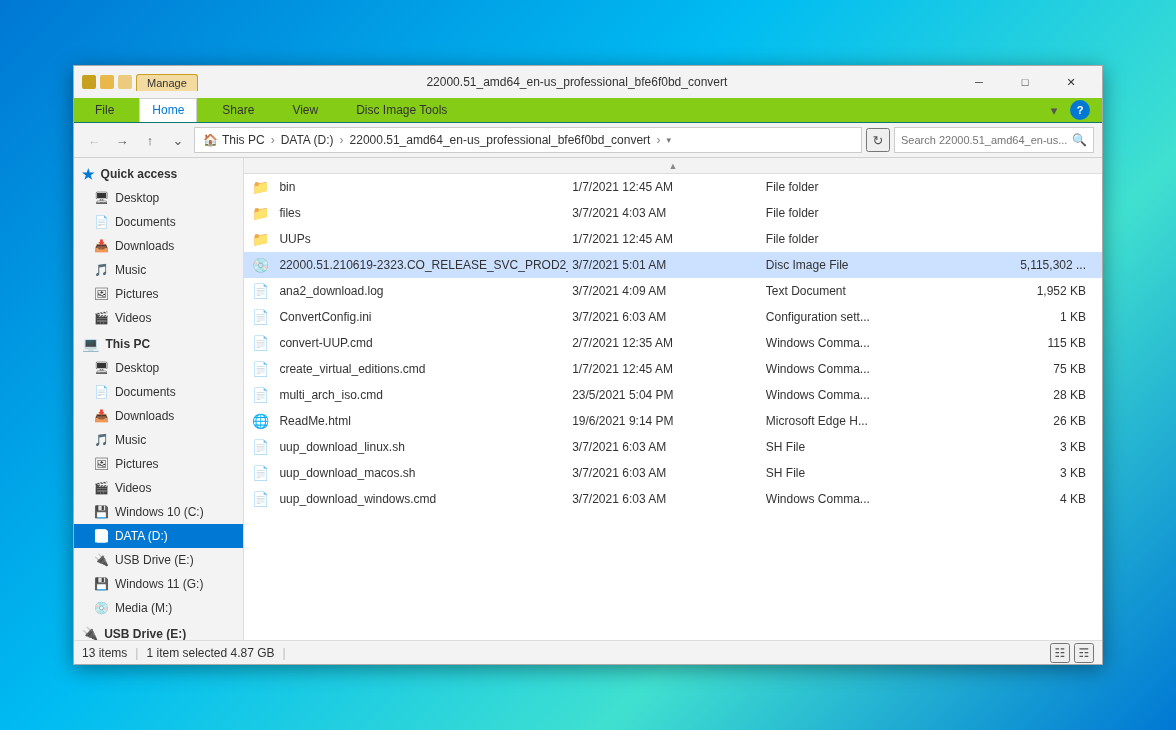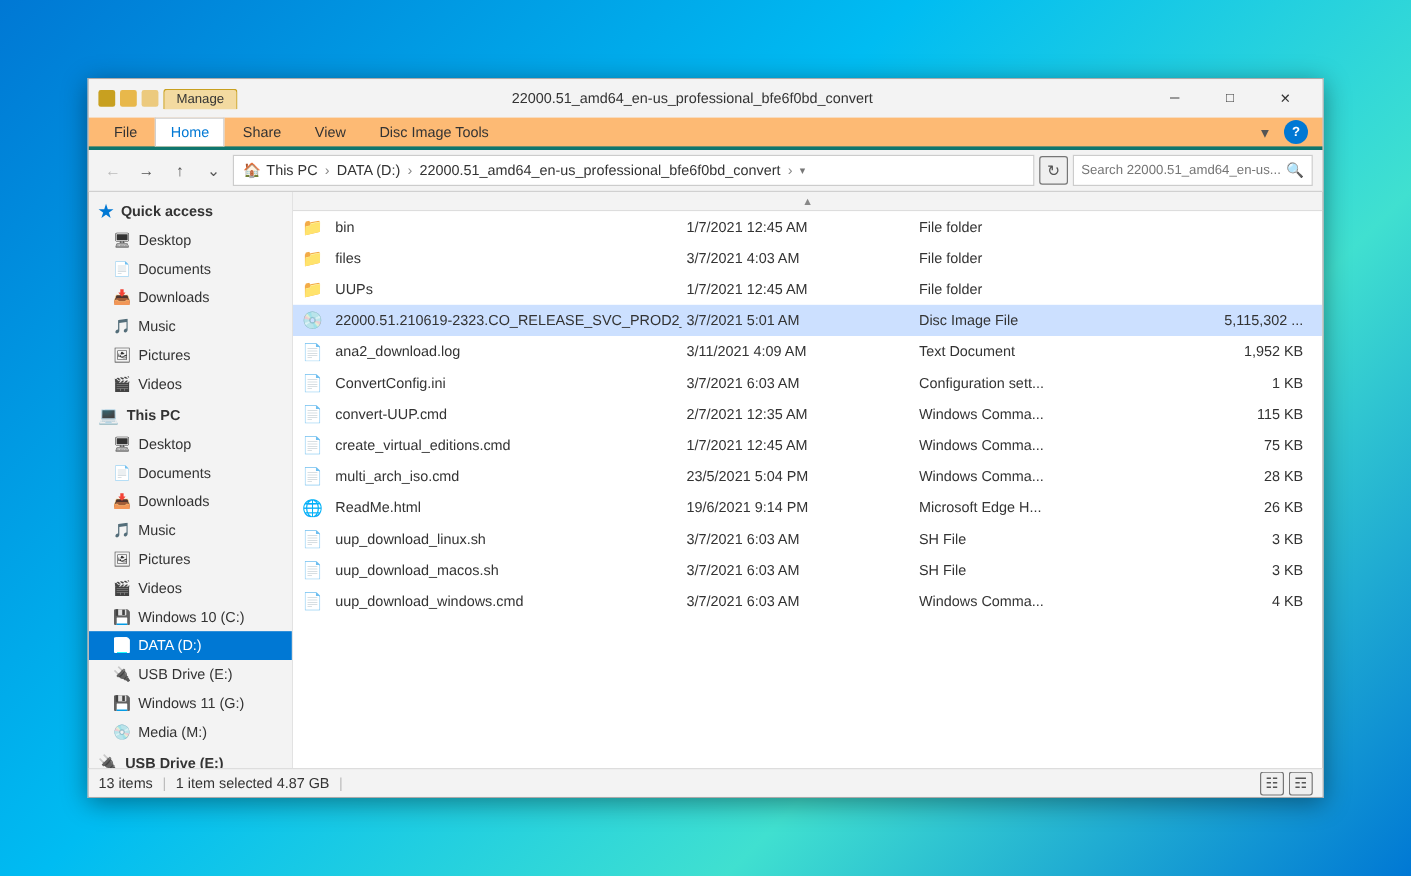--- a/index.html
+++ b/index.html
@@ -72,24 +72,24 @@
       font-size: 11px;
       cursor: pointer;
       background: transparent;
       border: none;
       color: #333;
     }
 
     
     .ribbon-tabs {
       display: flex;
-      background: #fdba74;
-      border-bottom: 3px solid #0f766e;
+      background: #84cc16;
+      border-bottom: 1px solid #0f766e;
       padding: 0 8px;
-      gap: 2px;
+      gap: 12px;
     }
     .ribbon-tab {
       padding: 4px 12px;
       font-size: 12px;
       cursor: pointer;
       color: #333;
       border: 1px solid transparent;
       border-bottom: none;
     }
     .ribbon-tab.active {
@@ -479,21 +479,21 @@
           <div class="file-date">3/7/2021 5:01 AM</div>
           <div class="file-type">Disc Image File</div>
           <div class="file-size">5,115,302 ...</div>
         </div>
 
         <div class="file-row">
           <div class="file-name">
               <span class="file-icon">📄</span>
               <span>ana2_download.log</span>
             </div>
-          <div class="file-date">3/11/2021 4:09 AM</div>
+          <div class="file-date">3/7/2021 4:09 AM</div>
           <div class="file-type">Text Document</div>
           <div class="file-size">1,952 KB</div>
         </div>
 
         <div class="file-row">
           <div class="file-name">
               <span class="file-icon">📄</span>
               <span>ConvertConfig.ini</span>
             </div>
           <div class="file-date">3/7/2021 6:03 AM</div>

